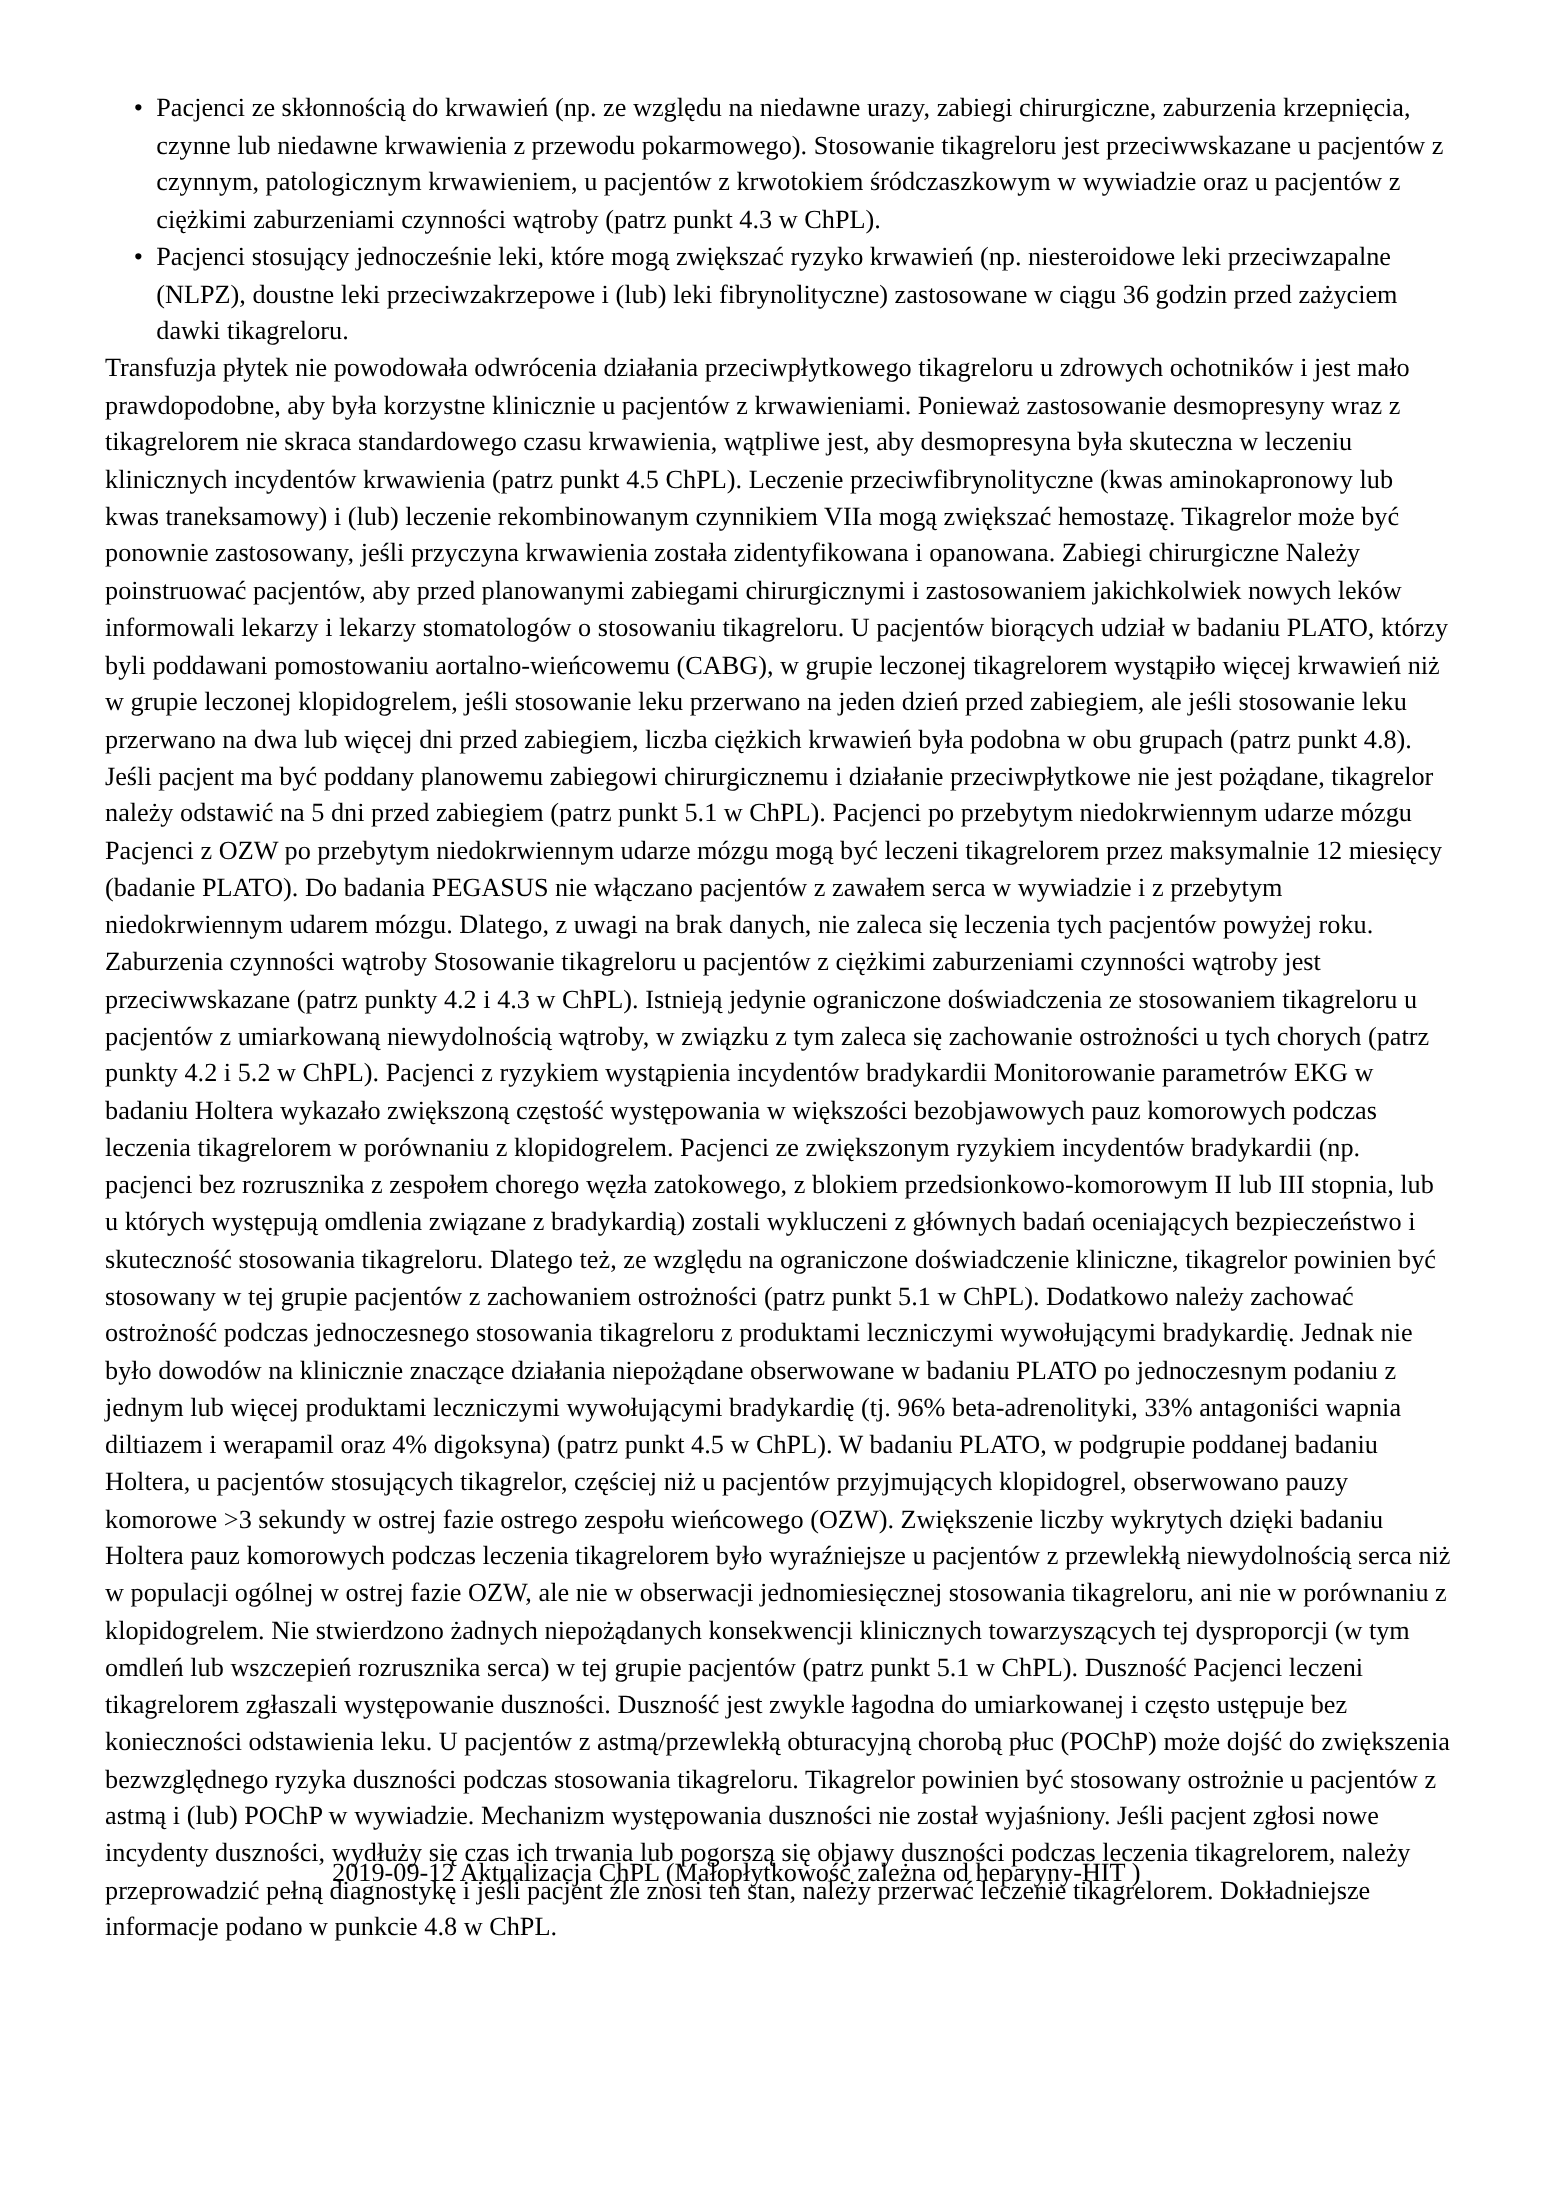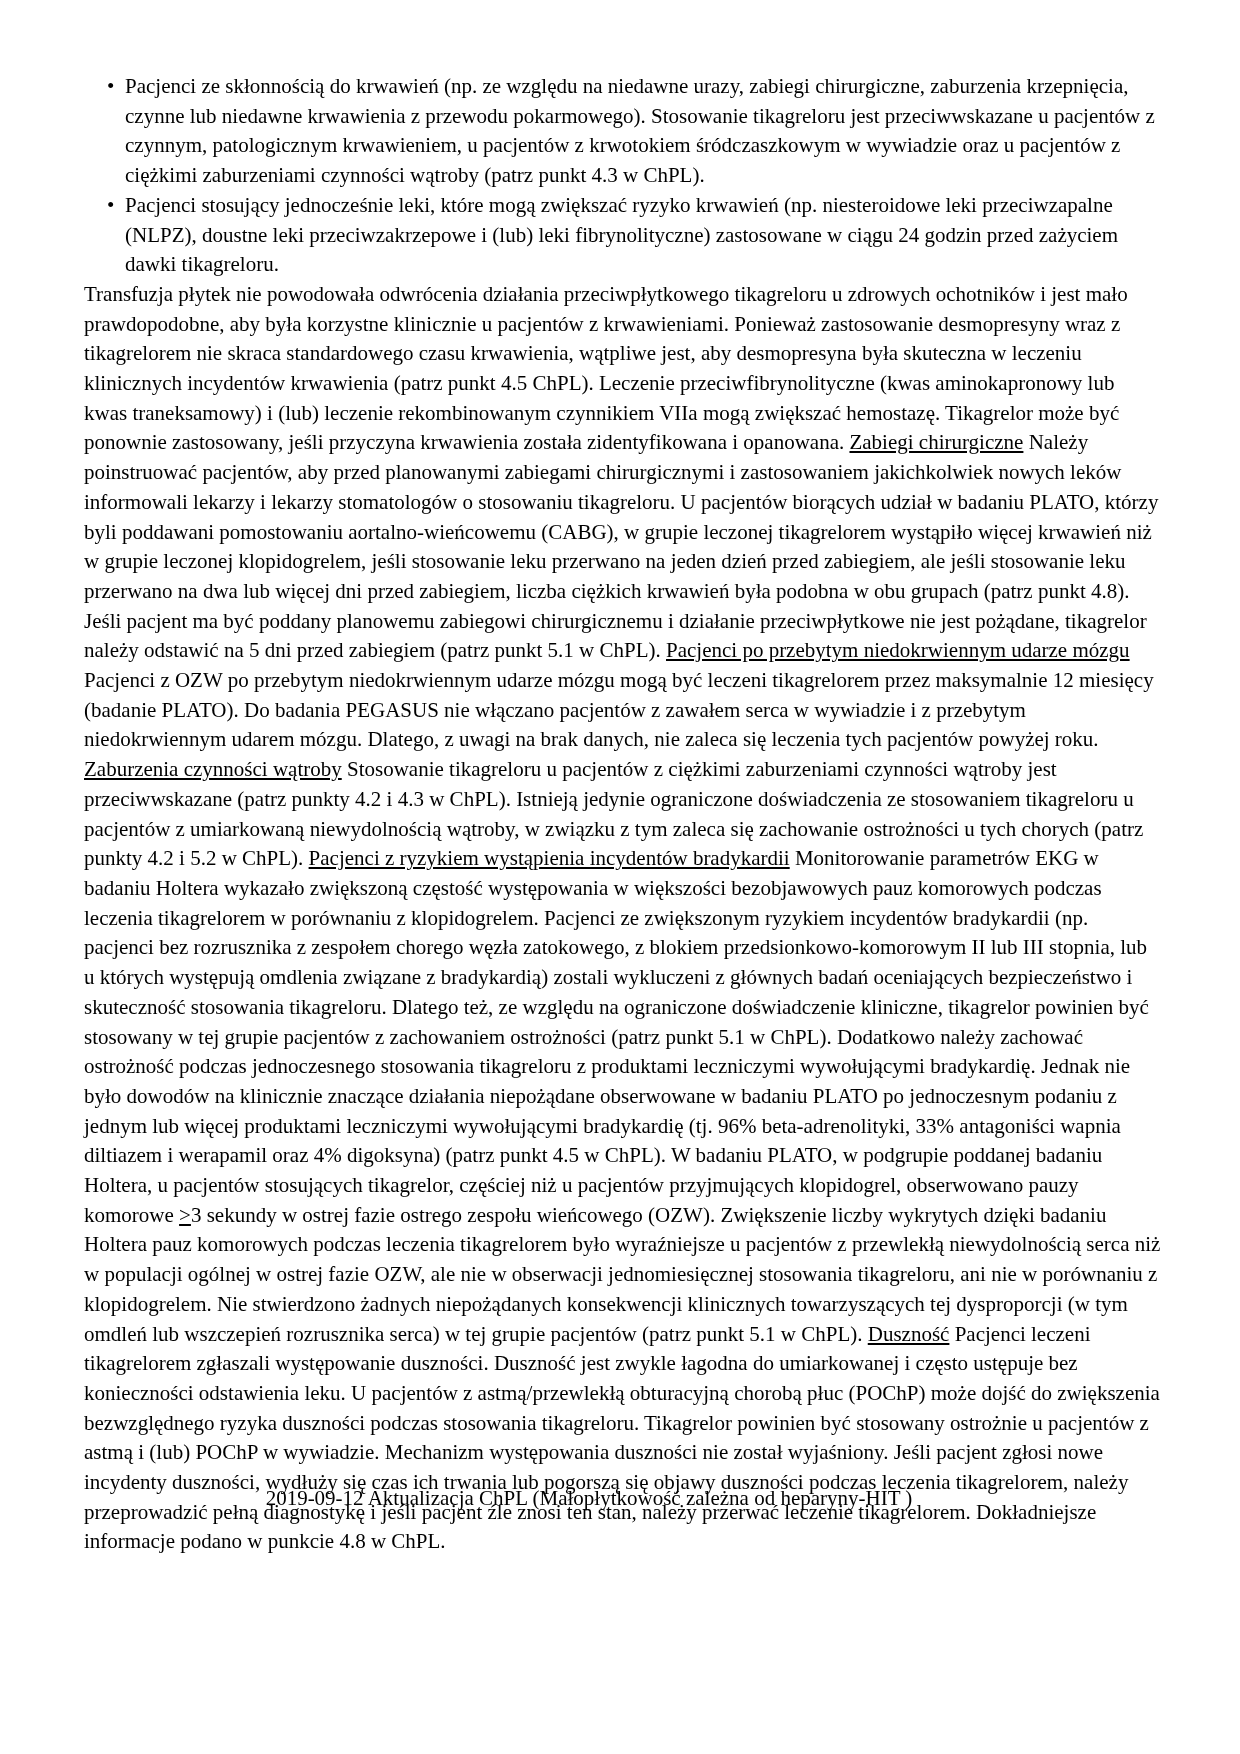--- a/index.html
+++ b/index.html
@@ -34,21 +34,20 @@
     width: 18px;
   }
   .bullet-text {
     flex: 1;
   }
   .paragraph {
     margin: 0;
   }
   .paragraph span.u,
   .u {
-    text-decoration: underline;
   }
   .footer-line {
     position: absolute;
     top: 1484px;
     left: -31px;
     width: 1240px;
     text-align: center;
     font-size: 21px;
     line-height: 29.7px;
   }
@@ -59,21 +58,21 @@
 <div class="page">
   <div class="content">
 
     <div class="bullet-list">
       <div class="bullet-item">
         <span class="bullet-marker">•</span>
         <span class="bullet-text">Pacjenci ze skłonnością do krwawień (np. ze względu na niedawne urazy, zabiegi chirurgiczne, zaburzenia krzepnięcia, czynne lub niedawne krwawienia z przewodu pokarmowego). Stosowanie tikagreloru jest przeciwwskazane u pacjentów z czynnym, patologicznym krwawieniem, u pacjentów z krwotokiem śródczaszkowym w wywiadzie oraz u pacjentów z ciężkimi zaburzeniami czynności wątroby (patrz punkt 4.3 w ChPL).</span>
       </div>
       <div class="bullet-item">
         <span class="bullet-marker">•</span>
-        <span class="bullet-text">Pacjenci stosujący jednocześnie leki, które mogą zwiększać ryzyko krwawień (np. niesteroidowe leki przeciwzapalne (NLPZ), doustne leki przeciwzakrzepowe i (lub) leki fibrynolityczne) zastosowane w ciągu 24 godzin przed zażyciem dawki tikagreloru.</span>
+        <span class="bullet-text">Pacjenci stosujący jednocześnie leki, które mogą zwiększać ryzyko krwawień (np. niesteroidowe leki przeciwzapalne (NLPZ), doustne leki przeciwzakrzepowe i (lub) leki fibrynolityczne) zastosowane w ciągu 36 godzin przed zażyciem dawki tikagreloru.</span>
       </div>
     </div>
 
     <div class="paragraph" id="main-paragraph"><span>Transfuzja płytek nie powodowała odwrócenia działania przeciwpłytkowego tikagreloru u zdrowych ochotników i jest mało prawdopodobne, aby była korzystne klinicznie u pacjentów z krwawieniami. Ponieważ zastosowanie desmopresyny wraz z tikagrelorem nie skraca standardowego czasu krwawienia, wątpliwe jest, aby desmopresyna była skuteczna w leczeniu klinicznych incydentów krwawienia (patrz punkt 4.5 ChPL). Leczenie przeciwfibrynolityczne (kwas aminokapronowy lub kwas traneksamowy) i (lub) leczenie rekombinowanym czynnikiem VIIa mogą zwiększać hemostazę. Tikagrelor może być ponownie zastosowany, jeśli przyczyna krwawienia została zidentyfikowana i opanowana. </span><span class="u">Zabiegi chirurgiczne</span><span> Należy poinstruować pacjentów, aby przed planowanymi zabiegami chirurgicznymi i zastosowaniem jakichkolwiek nowych leków informowali lekarzy i lekarzy stomatologów o stosowaniu tikagreloru. U pacjentów biorących udział w badaniu PLATO, którzy byli poddawani pomostowaniu aortalno-wieńcowemu (CABG), w grupie leczonej tikagrelorem wystąpiło więcej krwawień niż w grupie leczonej klopidogrelem, jeśli stosowanie leku przerwano na jeden dzień przed zabiegiem, ale jeśli stosowanie leku przerwano na dwa lub więcej dni przed zabiegiem, liczba ciężkich krwawień była podobna w obu grupach (patrz punkt 4.8). Jeśli pacjent ma być poddany planowemu zabiegowi chirurgicznemu i działanie przeciwpłytkowe nie jest pożądane, tikagrelor należy odstawić na 5 dni przed zabiegiem (patrz punkt 5.1 w ChPL). </span><span class="u">Pacjenci po przebytym niedokrwiennym udarze mózgu</span><span> Pacjenci z OZW po przebytym niedokrwiennym udarze mózgu mogą być leczeni tikagrelorem przez maksymalnie 12 miesięcy (badanie PLATO). Do badania PEGASUS nie włączano pacjentów z zawałem serca w wywiadzie i z przebytym niedokrwiennym udarem mózgu. Dlatego, z uwagi na brak danych, nie zaleca się leczenia tych pacjentów powyżej roku. </span><span class="u">Zaburzenia czynności wątroby</span><span> Stosowanie tikagreloru u pacjentów z ciężkimi zaburzeniami czynności wątroby jest przeciwwskazane (patrz punkty 4.2 i 4.3 w ChPL). Istnieją jedynie ograniczone doświadczenia ze stosowaniem tikagreloru u pacjentów z umiarkowaną niewydolnością wątroby, w związku z tym zaleca się zachowanie ostrożności u tych chorych (patrz punkty 4.2 i 5.2 w ChPL). </span><span class="u">Pacjenci z ryzykiem wystąpienia incydentów bradykardii</span><span> Monitorowanie parametrów EKG w badaniu Holtera wykazało zwiększoną częstość występowania w większości bezobjawowych pauz komorowych podczas leczenia tikagrelorem w porównaniu z klopidogrelem. Pacjenci ze zwiększonym ryzykiem incydentów bradykardii (np. pacjenci bez rozrusznika z zespołem chorego węzła zatokowego, z blokiem przedsionkowo-komorowym II lub III stopnia, lub u których występują omdlenia związane z bradykardią) zostali wykluczeni z głównych badań oceniających bezpieczeństwo i skuteczność stosowania tikagreloru. Dlatego też, ze względu na ograniczone doświadczenie kliniczne, tikagrelor powinien być stosowany w tej grupie pacjentów z zachowaniem ostrożności (patrz punkt 5.1 w ChPL). Dodatkowo należy zachować ostrożność podczas jednoczesnego stosowania tikagreloru z produktami leczniczymi wywołującymi bradykardię. Jednak nie było dowodów na klinicznie znaczące działania niepożądane obserwowane w badaniu PLATO po jednoczesnym podaniu z jednym lub więcej produktami leczniczymi wywołującymi bradykardię (tj. 96% beta-adrenolityki, 33% antagoniści wapnia diltiazem i werapamil oraz 4% digoksyna) (patrz punkt 4.5 w ChPL). W badaniu PLATO, w podgrupie poddanej badaniu Holtera, u pacjentów stosujących tikagrelor, częściej niż u pacjentów przyjmujących klopidogrel, obserwowano pauzy komorowe </span><span class="u">&gt;</span><span>3 sekundy w ostrej fazie ostrego zespołu wieńcowego (OZW). Zwiększenie liczby wykrytych dzięki badaniu Holtera pauz komorowych podczas leczenia tikagrelorem było wyraźniejsze u pacjentów z przewlekłą niewydolnością serca niż w populacji ogólnej w ostrej fazie OZW, ale nie w obserwacji jednomiesięcznej stosowania tikagreloru, ani nie w porównaniu z klopidogrelem. Nie stwierdzono żadnych niepożądanych konsekwencji klinicznych towarzyszących tej dysproporcji (w tym omdleń lub wszczepień rozrusznika serca) w tej grupie pacjentów (patrz punkt 5.1 w ChPL). </span><span class="u">Duszność</span><span> Pacjenci leczeni tikagrelorem zgłaszali występowanie duszności. Duszność jest zwykle łagodna do umiarkowanej i często ustępuje bez konieczności odstawienia leku. U pacjentów z astmą/przewlekłą obturacyjną chorobą płuc (POChP) może dojść do zwiększenia bezwzględnego ryzyka duszności podczas stosowania tikagreloru. Tikagrelor powinien być stosowany ostrożnie u pacjentów z astmą i (lub) POChP w wywiadzie. Mechanizm występowania duszności nie został wyjaśniony. Jeśli pacjent zgłosi nowe incydenty duszności, wydłuży się czas ich trwania lub pogorszą się objawy duszności podczas leczenia tikagrelorem, należy przeprowadzić pełną diagnostykę i jeśli pacjent źle znosi ten stan, należy przerwać leczenie tikagrelorem. Dokładniejsze informacje podano w punkcie 4.8 w ChPL.</span></div>
 
   </div>
 
   <div class="footer-line">2019-09-12 Aktualizacja ChPL (Małopłytkowość zależna od heparyny-HIT )</div>
 </div>
 

